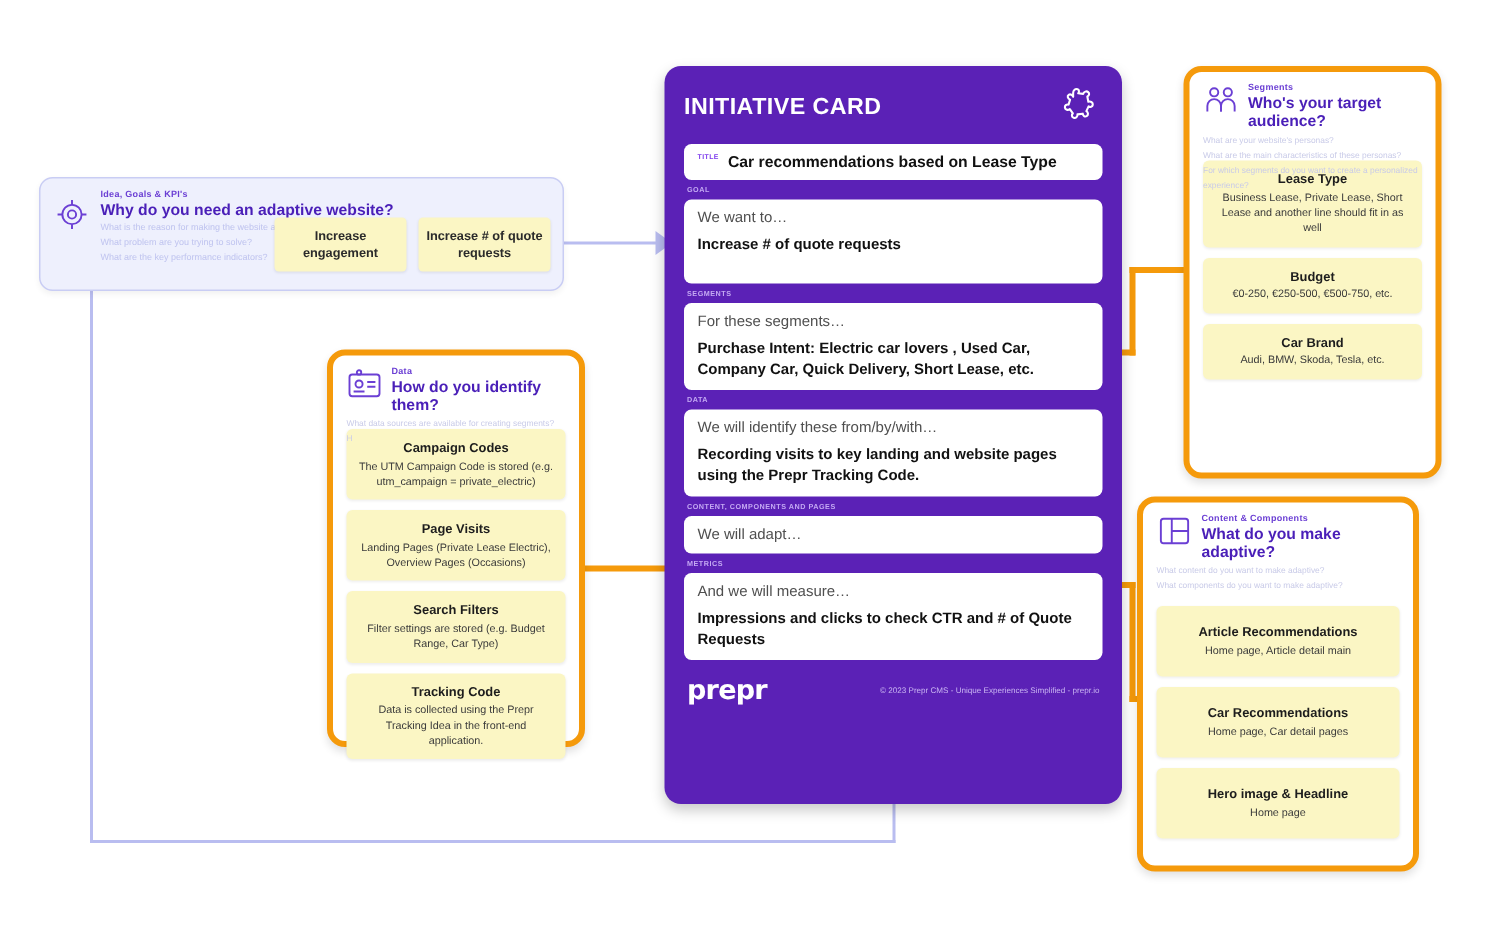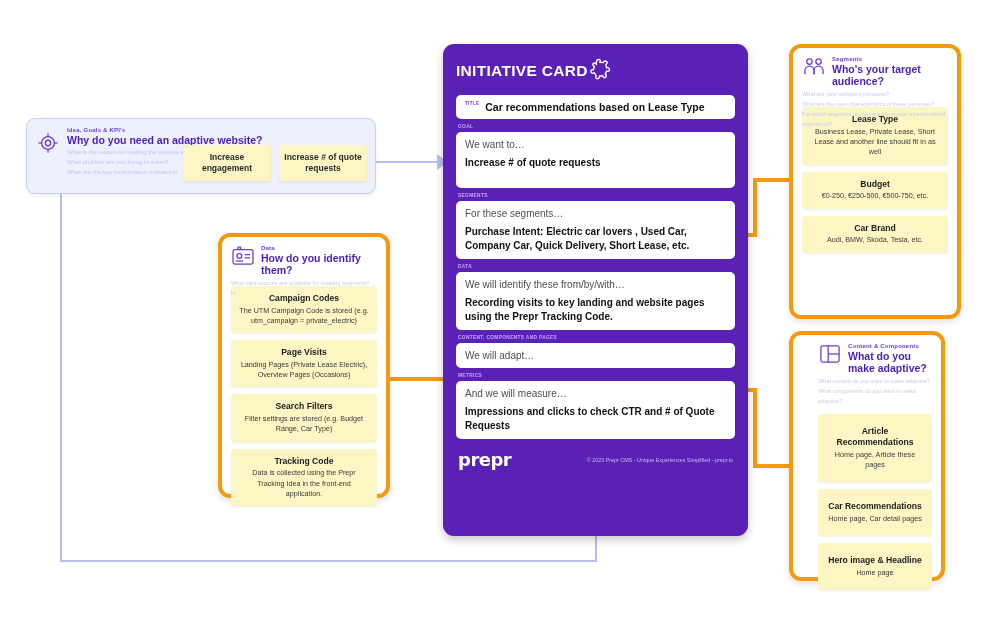--- a/index.html
+++ b/index.html
@@ -67,29 +67,29 @@
   .ycards { padding:4px 9px 9px 9px; display:flex; flex-direction:column; gap:7px; }
   .ycard {
     background:#fbf6c4; border-radius:4px; padding:7px 8px; text-align:center;
     box-shadow:0 1px 2px rgba(0,0,0,.07);
   }
   .ycard .yt { font-size:8.6px; font-weight:700; color:#1d1d1d; line-height:1.25; }
   .ycard .yd { font-size:7.2px; color:#3a3a3a; line-height:1.42; margin-top:2px; }
 
   #data-card  { left:218px; top:233px; width:172px; height:265px; }
   #seg-card   { left:789px; top:44px;  width:172px; height:275px; }
-  #cc-card    { left:789px; top:331px; width:156px; height:250px;padding-left:16px; }
+  #cc-card    { left:758px; top:331px; width:188px; height:250px; }
 
   
   #initiative {
     position:absolute; left:443px; top:44px; width:305px; height:492px;
     background:#5b21b6; border-radius:11px; box-shadow:0 4px 9px rgba(0,0,0,.22);
     padding:12px 13px 0 13px;
   }
-  #initiative .ic-head { display:flex; align-items:center; justify-content:flex-start; margin-bottom:9px; }
+  #initiative .ic-head { display:flex; align-items:center; justify-content:space-between; margin-bottom:9px; }
   #initiative .ic-title { color:#fff; font-size:15.5px; font-weight:700; letter-spacing:.3px; }
   .seclabel { color:#c4a9f3; font-size:4.8px; font-weight:700; letter-spacing:.35px; margin:5px 0 3px 2px; }
   .wbox { background:#fff; border-radius:5px; padding:7px 9px; }
   .wbox .lead { font-size:10px; color:#4f4f4f; }
   .wbox .strong { font-size:10px; color:#111; font-weight:700; line-height:1.35; margin-top:6px; }
   #title-box { display:flex; align-items:flex-start; gap:6px; padding:6px 9px; }
   #title-box .tl { font-size:4.6px; color:#7c3aed; font-weight:700; letter-spacing:.3px; }
   #title-box .tv { font-size:10.5px; font-weight:700; color:#111; }
   .goalbox { height:56px; }
   .segbox, .databox, .adaptbox, .metricbox { }
@@ -244,21 +244,21 @@
         <div class="qtitle">What do you make adaptive?</div>
       </div>
       <div class="qsub" style="margin-top:2px;">
         <div>What content do you want to make adaptive?</div>
         <div>What components do you want to make adaptive?</div>
       </div>
     </div>
     <div class="ycards" style="margin-top:4px;">
       <div class="ycard" style="padding:12px 8px;">
         <div class="yt">Article Recommendations</div>
-        <div class="yd">Home page, Article these pages</div>
+        <div class="yd">Home page, Article detail main</div>
       </div>
       <div class="ycard" style="padding:12px 8px;">
         <div class="yt">Car Recommendations</div>
         <div class="yd">Home page, Car detail pages</div>
       </div>
       <div class="ycard" style="padding:12px 8px;">
         <div class="yt">Hero image &amp; Headline</div>
         <div class="yd">Home page</div>
       </div>
     </div>

